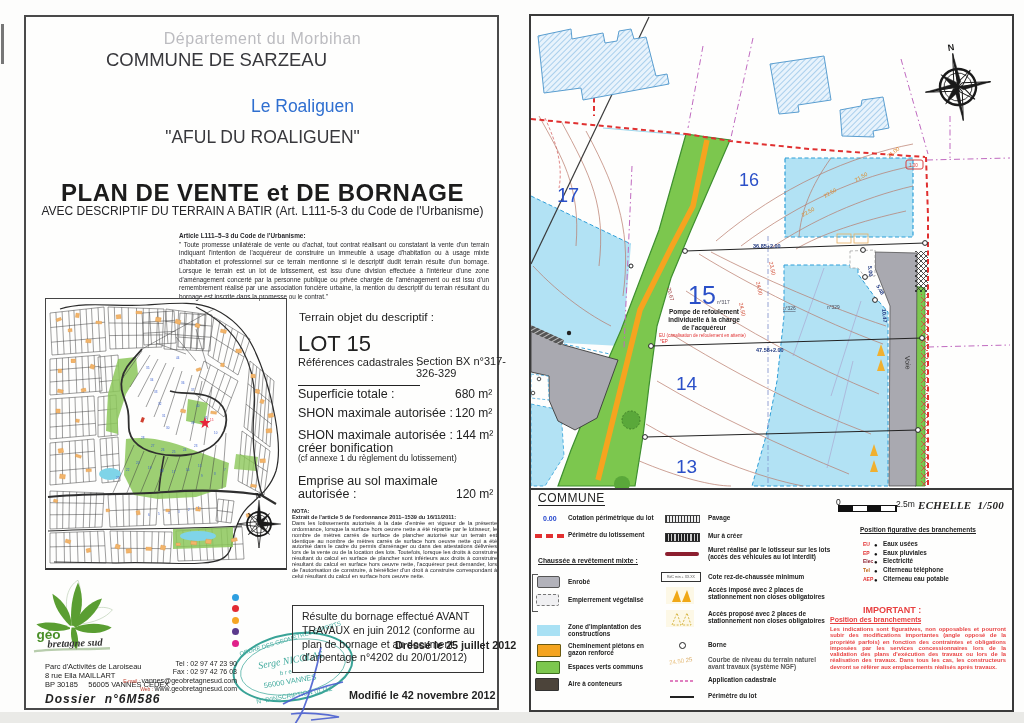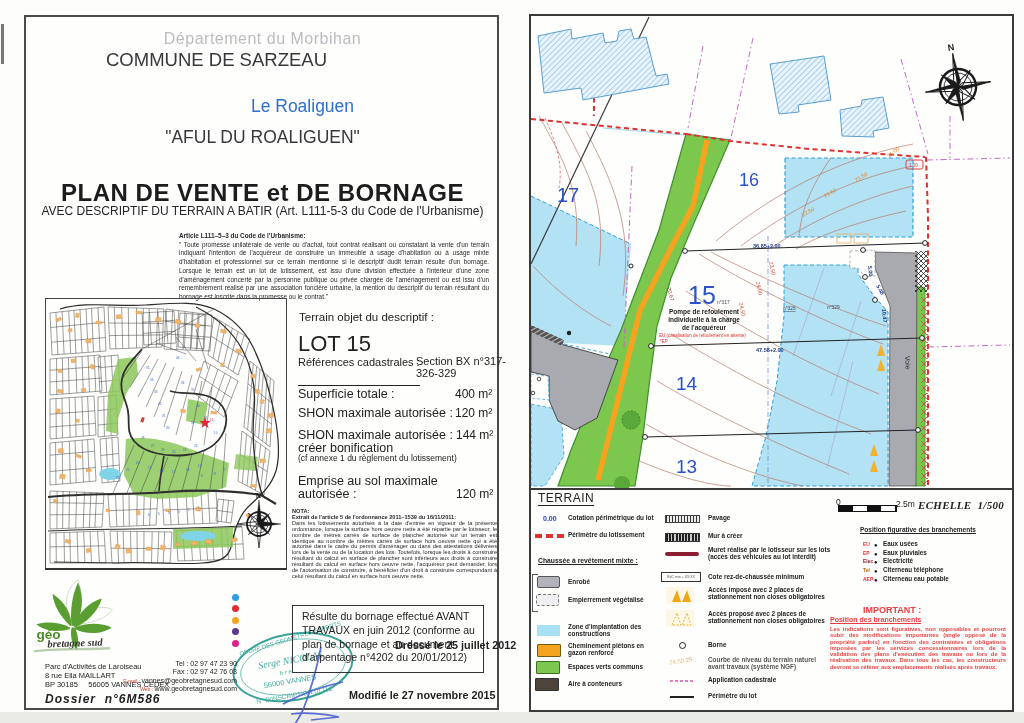--- a/index.html
+++ b/index.html
@@ -370,21 +370,21 @@
 <text x="-3" y="-26" font-size="7" font-weight="bold" stroke="none">N</text>
         </g>
   </svg>
  </div>
 
  <div class="abs" style="left:273px;top:294px;font-size:11.5px;color:#222;">Terrain objet du descriptif :</div>
  <div class="abs" style="left:272px;top:314px;font-size:22px;color:#222;">LOT 15</div>
  <div class="abs" style="left:272px;top:339px;font-size:11px;color:#222;border-bottom:1px solid #222;padding-bottom:17px;">Références cadastrales :</div>
  <div class="abs" style="left:390px;top:339px;width:100px;font-size:11px;line-height:11.5px;color:#222;">Section BX n°317-<br>326-329</div>
  <div class="abs" style="left:272px;top:370px;font-size:12.5px;color:#222;">Superficie totale :</div>
- <div class="abs" style="left:429px;top:370px;font-size:12px;color:#222;white-space:nowrap;">400 m²</div>
+ <div class="abs" style="left:429px;top:370px;font-size:12px;color:#222;white-space:nowrap;">680 m²</div>
  <div class="abs" style="left:272px;top:389px;font-size:12.5px;color:#222;">SHON maximale autorisée :</div>
  <div class="abs" style="left:429px;top:389px;font-size:12px;color:#222;white-space:nowrap;">120 m²</div>
  <div class="abs" style="left:272px;top:411px;font-size:12.5px;color:#222;">SHON maximale autorisée :</div>
  <div class="abs" style="left:430px;top:411px;font-size:12px;color:#222;white-space:nowrap;">144 m²</div>
  <div class="abs" style="left:272px;top:424px;font-size:12.5px;color:#222;">créer bonification</div>
  <div class="abs" style="left:272px;top:436px;font-size:8.5px;color:#222;">(cf annexe 1 du règlement du lotissement)</div>
  <div class="abs" style="left:272px;top:458px;font-size:12.5px;line-height:12.5px;color:#222;">Emprise au sol maximale<br>autorisée :</div>
  <div class="abs" style="left:430px;top:470px;font-size:12px;color:#222;white-space:nowrap;">120 m²</div>
 
  <div class="abs" style="left:266px;top:492px;width:205px;font-size:5.6px;line-height:5.9px;color:#28282c;text-align:justify;">
@@ -455,21 +455,21 @@
  <div class="abs" style="left:19px;top:645px;font-size:7.5px;line-height:9px;color:#222;">Parc d'Activités de Laroiseau<br>8 rue Ella MAILLART<br>BP 30185&nbsp;&nbsp;&nbsp;&nbsp;&nbsp;56005 VANNES CEDEX</div>
 
  <div class="abs" style="left:19px;top:675px;font-size:12px;font-style:italic;font-weight:bold;color:#222;letter-spacing:1px;">Dossier&nbsp; n°6M586</div>
 
  <div class="abs" style="left:96px;top:643px;width:115px;font-size:7px;line-height:8.3px;color:#222;text-align:right;">Tel : 02 97 47 23 90<br>Fax : 02 97 42 76 03<br><span style="font-size:5px;color:#c04030;">E-mail : </span>vannes@geobretagnesud.com<br><span style="font-size:5px;color:#c04030;">Web : </span>www.geobretagnesud.com</div>
 
  <div class="abs" style="left:266px;top:588px;width:190px;height:66px;border:1.5px solid #333;"></div>
  <div class="abs" style="left:276px;top:593px;width:178px;font-size:10.5px;line-height:13.8px;color:#222;">Résulte du bornage effectué AVANT TRAVAUX en juin 2012 (conforme au plan de bornage et au document d'arpentage n°4202 du 20/01/2012)</div>
 
  <div class="abs" style="left:324px;top:622px;font-size:10.8px;font-weight:bold;color:#222;white-space:nowrap;padding-left:45px;">Dressé le 25 juillet 2012</div>
- <div class="abs" style="left:323px;top:672px;font-size:10.8px;font-weight:bold;color:#222;white-space:nowrap;">Modifié le 27 novembre 2015</div>
+ <div class="abs" style="left:323px;top:672px;font-size:10.8px;font-weight:bold;color:#222;white-space:nowrap;">Modifié le 42 novembre 2012</div>
 </div>
 
 <div id="rpage">
 
  <svg class="abs" style="left:0;top:0;" width="479" height="472" viewBox="0 0 479 472">
   <defs>
    <pattern id="bluh" width="4" height="4" patternUnits="userSpaceOnUse" patternTransform="rotate(45)">
           <rect width="4" height="4" fill="#e8f3fc"></rect>
           <line x1="0" y1="0" x2="0" y2="4" stroke="#74b2e0" stroke-width="1.1"></line>
         </pattern>
@@ -684,21 +684,21 @@
    <polygon points="0,34 -3.5,5 0,0" stroke-width="0.4"></polygon>
    <polygon points="-33,0 -5,-3.5 0,0" stroke-width="0.4"></polygon>
    <polygon points="-33,0 -5,3.5 0,0" fill="none" stroke-width="1"></polygon>
    <polygon points="33,0 5,-3.5 0,0" fill="none" stroke-width="1"></polygon>
    <polygon points="33,0 5,3.5 0,0" stroke-width="0.4"></polygon>
    <text x="-4" y="-37" font-family="Liberation Sans,sans-serif" font-size="9" font-weight="bold" stroke="none">N</text>
   </g>
  </svg>
 
  <div class="abs" style="left:0;top:472px;width:483px;height:2px;background:#3a3a3a;"></div>
- <div class="abs" style="left:7px;top:475px;font-size:12px;color:#222;border-bottom:1.5px solid #222;letter-spacing:0.5px;">TERRAIN</div>
+ <div class="abs" style="left:7px;top:475px;font-size:12px;color:#222;border-bottom:1.5px solid #222;letter-spacing:0.5px;">COMMUNE</div>
 
  <div class="abs" style="left:12px;top:499px;font-size:7px;font-weight:bold;color:#2244cc;">0.00</div>
  <div class="abs" style="left:37px;top:498px;font-size:6.4px;font-weight:bold;color:#222;">Cotation périmétrique du lot</div>
 
  <div class="abs" style="left:4px;top:518px;width:30px;height:3.5px;background:repeating-linear-gradient(90deg,#e23030 0,#e23030 7px,transparent 7px,transparent 11px);"></div>
  <div class="abs" style="left:37px;top:515px;font-size:6.4px;font-weight:bold;color:#222;">Périmètre du lotissement</div>
 
  <div class="abs" style="left:7px;top:541px;font-size:6.8px;font-weight:bold;color:#222;border-bottom:1px solid #222;">Chaussée à revêtement mixte :</div>
 
  <div class="abs" style="left:1px;top:558px;width:5px;height:36px;border:1.5px solid #555;border-right:none;"></div>

